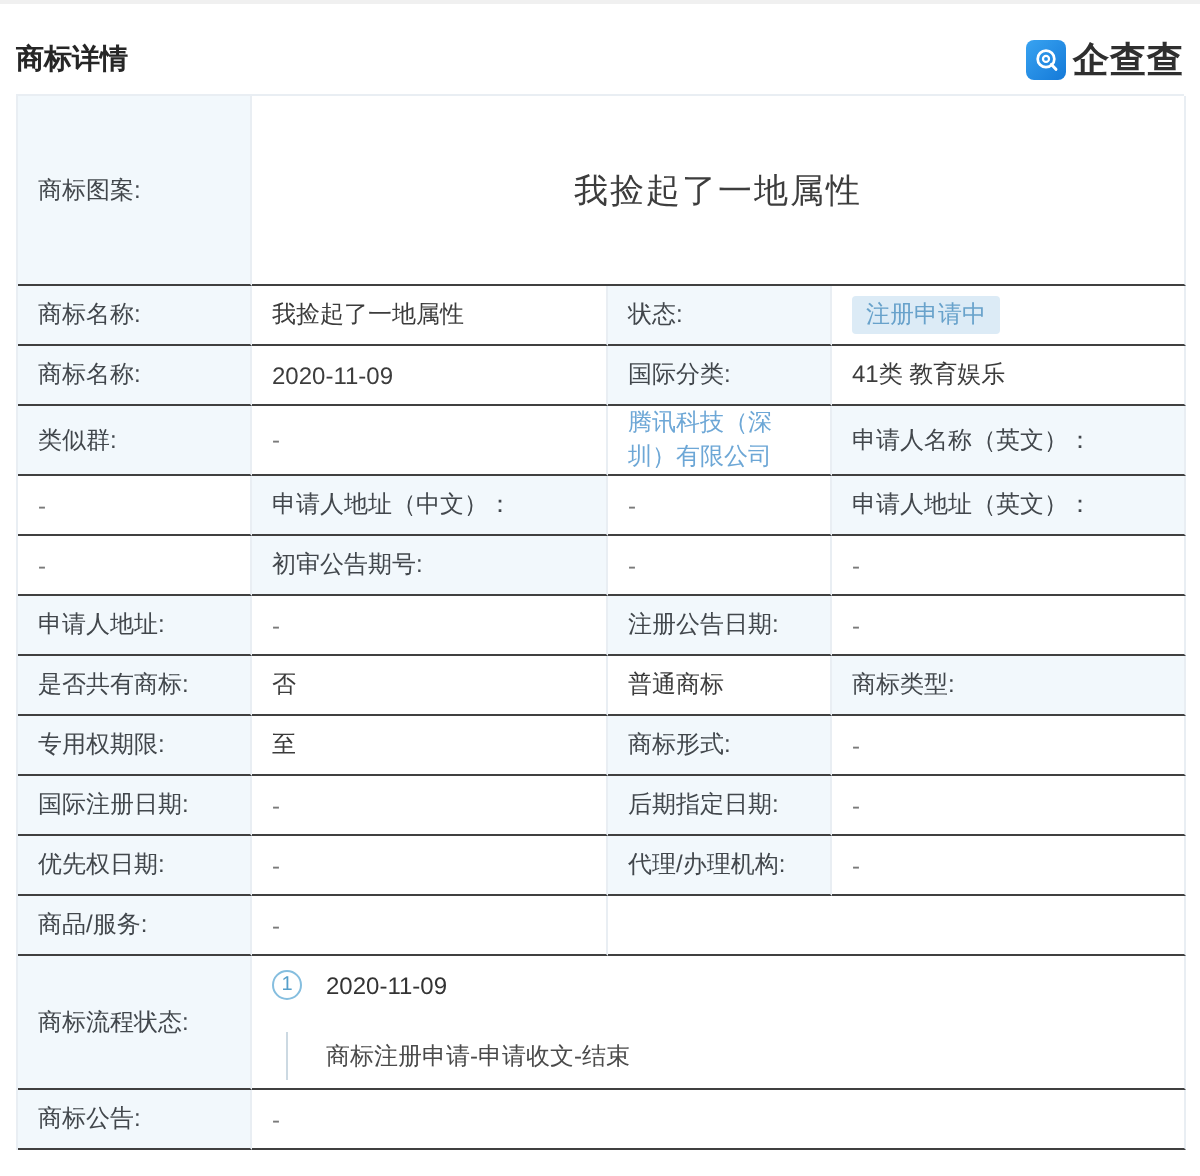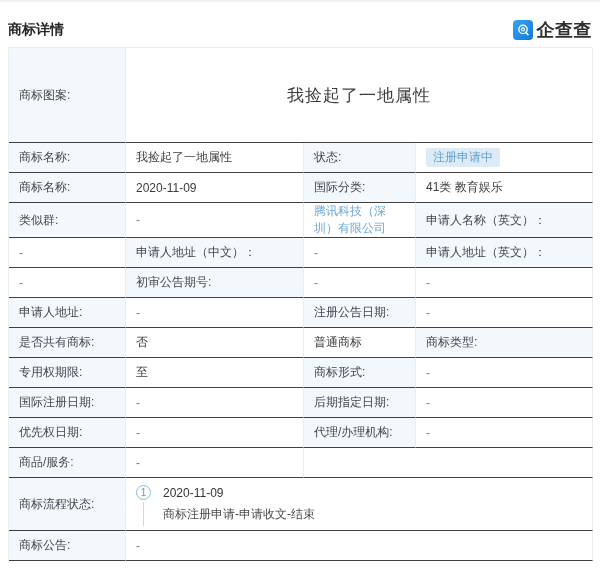--- a/index.html
+++ b/index.html
@@ -93,21 +93,21 @@
     width: 15px; height: 15px;
     border: 1px solid #85bedf;
     border-radius: 50%;
     color: #569fca;
     font-size: 10px;
     line-height: 13px;
     text-align: center;
     flex: none;
   }
   .tl-date { margin-left: 12px; color: #333; }
-  .tl-body { display: flex; margin-top: 2px; }
+  .tl-body { display: flex; margin-top: 16px; }
   .tl-vline { width: 1px; background: #ccd9e2; margin-left: 7px; }
   .tl-desc { margin-left: 19px; padding: 4px 0 3px 0; color: #4a4a4a; }
 </style>
 </head>
 <body>
 
 <div class="header">
   <div class="page-title">商标详情</div>
   <div class="brand">
     <span class="brand-icon">

